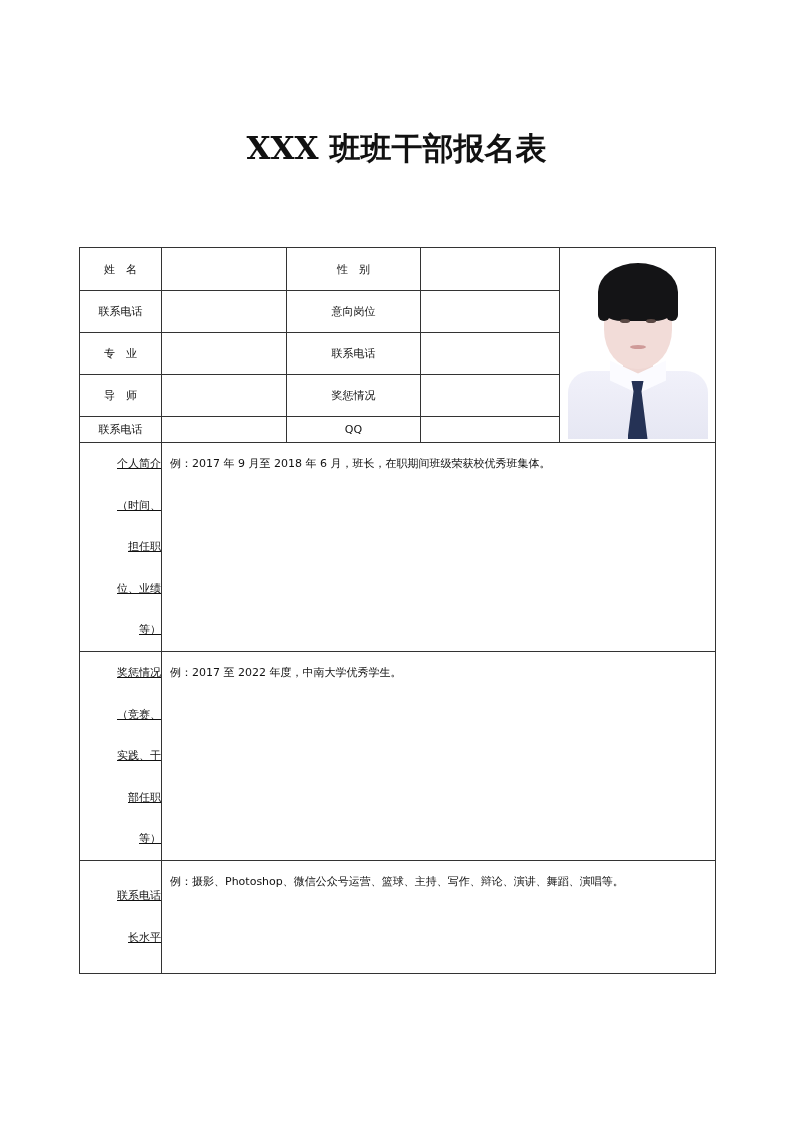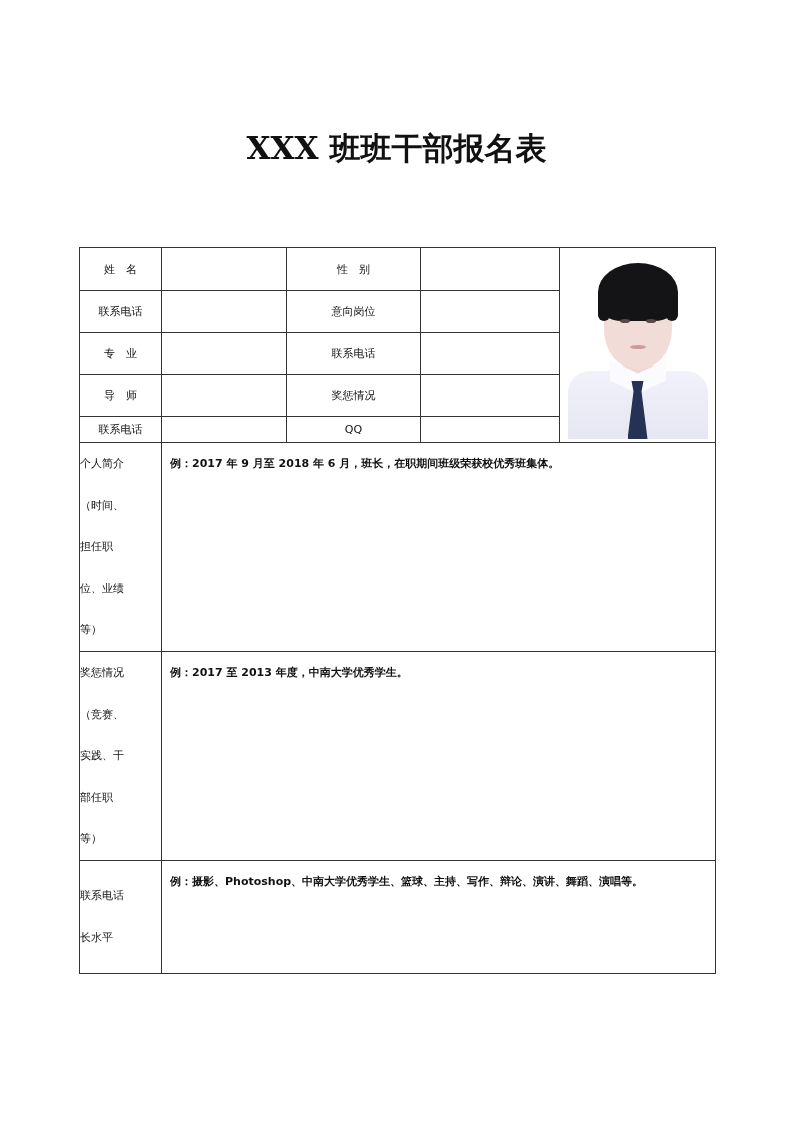--- a/index.html
+++ b/index.html
@@ -157,37 +157,37 @@
     .photo .mouth {
       position: absolute;
       left: 62px;
       top: 82px;
       width: 16px;
       height: 4px;
       background: #cf9a98;
       border-radius: 50%;
     }
     .tall-label {
-      text-align: left;
+      text-align: right;
       vertical-align: top !important;
       line-height: 41.6px;
       padding-top: 0px !important;
       font-size: 15px;
+      text-decoration: underline;
     }
     .tall-label .line {
       display: block;
       white-space: nowrap;
     }
     .content-cell {
       vertical-align: top !important;
       padding: 0 8px !important;
       line-height: 42px;
       font-size: 15.5px;
       text-align: justify;
-      font-weight: bold;
     }
   </style>
 </head>
 <body>
 
 <div class="title">
   <span class="title-latin">XXX</span><span> 班班干部报名表</span>
 </div>
 
 <table class="form-table">
@@ -256,23 +256,23 @@
       <td class="content-cell" colspan="4">例：2017 年 9 月至 2018 年 6 月，班长，在职期间班级荣获校优秀班集体。</td>
     </tr>
     <tr style="height:194px">
       <td class="tall-label">
         <span class="line">奖惩情况</span>
         <span class="line">（竞赛、</span>
         <span class="line">实践、干</span>
         <span class="line">部任职</span>
         <span class="line">等）</span>
       </td>
-      <td class="content-cell" colspan="4">例：2017 至 2013 年度，中南大学优秀学生。</td>
+      <td class="content-cell" colspan="4">例：2017 至 2022 年度，中南大学优秀学生。</td>
     </tr>
     <tr style="height:113px">
       <td class="tall-label" style="vertical-align: middle !important; line-height: 42px;">
         <span class="line">联系电话</span>
         <span class="line">长水平</span>
       </td>
-      <td class="content-cell" colspan="4">例：摄影、Photoshop、中南大学优秀学生、篮球、主持、写作、辩论、演讲、舞蹈、演唱等。</td>
+      <td class="content-cell" colspan="4">例：摄影、Photoshop、微信公众号运营、篮球、主持、写作、辩论、演讲、舞蹈、演唱等。</td>
     </tr>
   </tbody>
 </table>
 
 </body></html>

